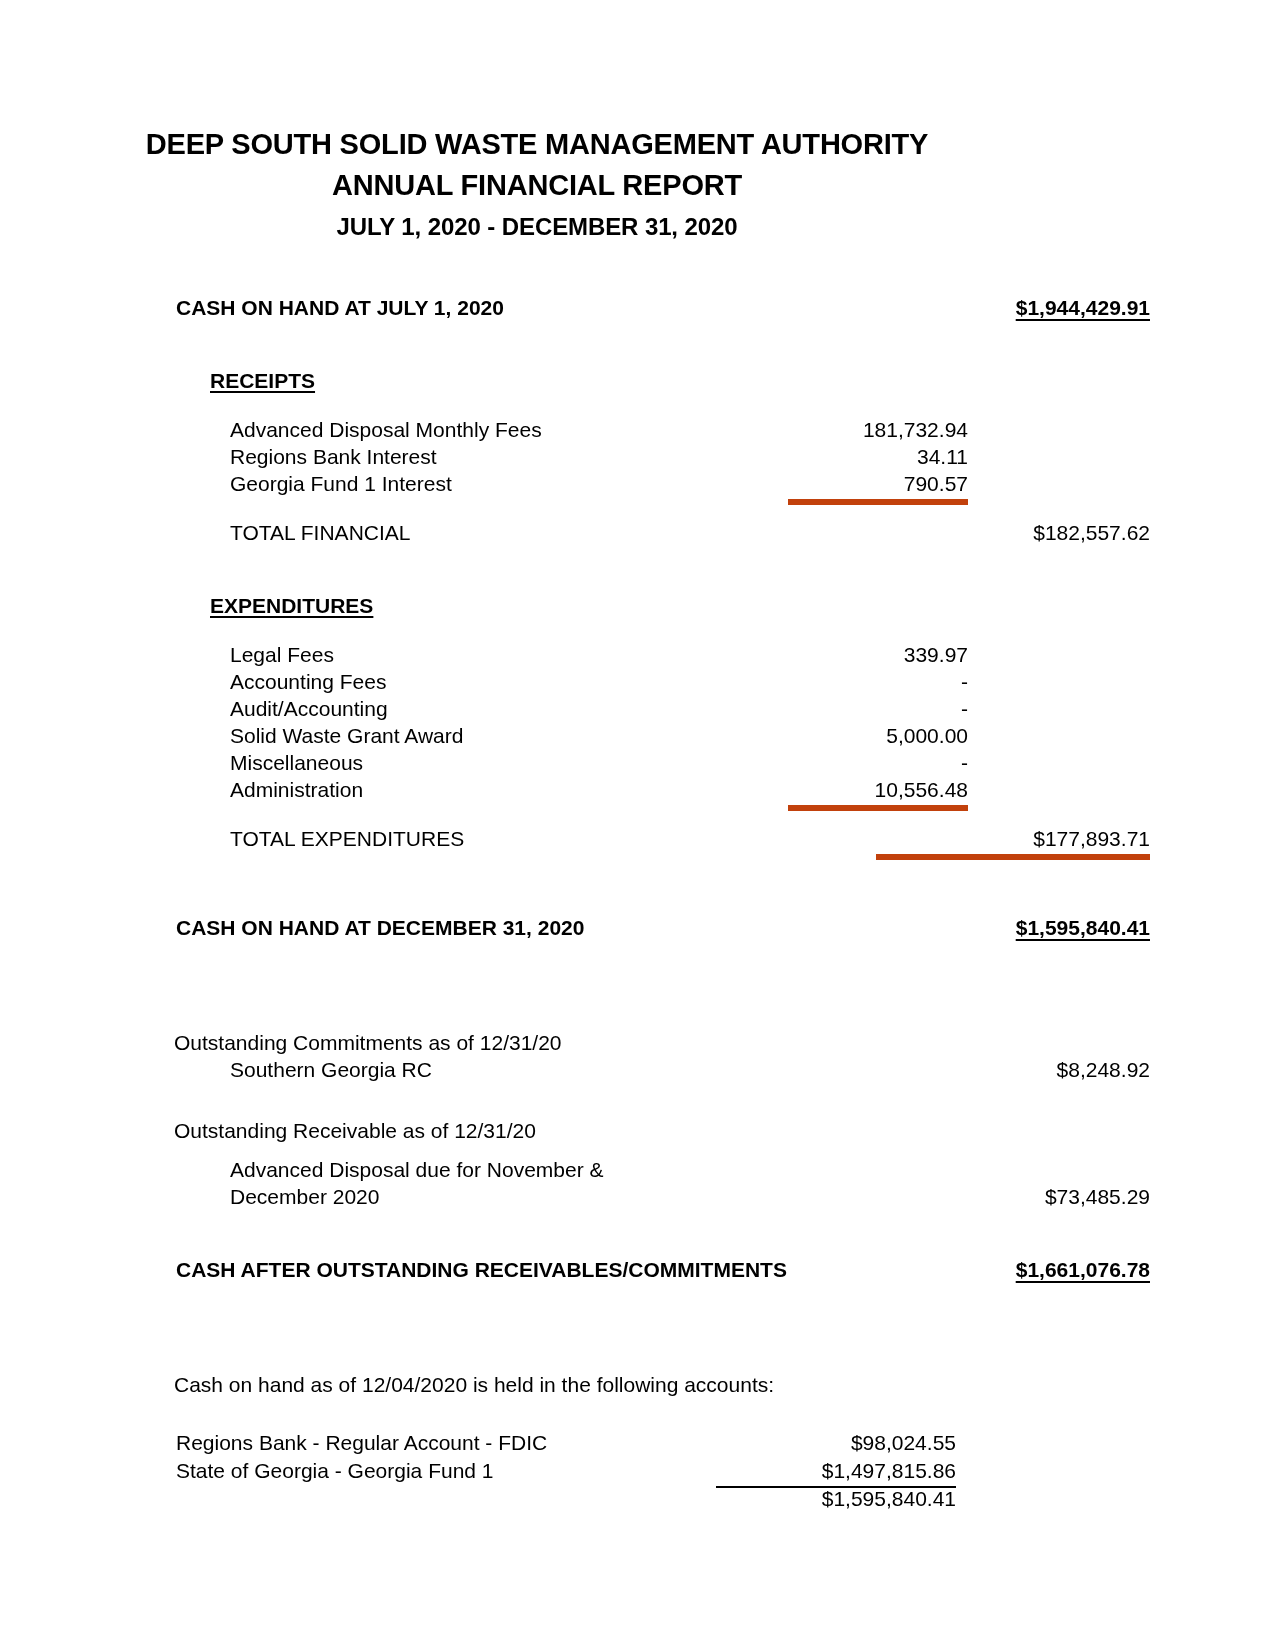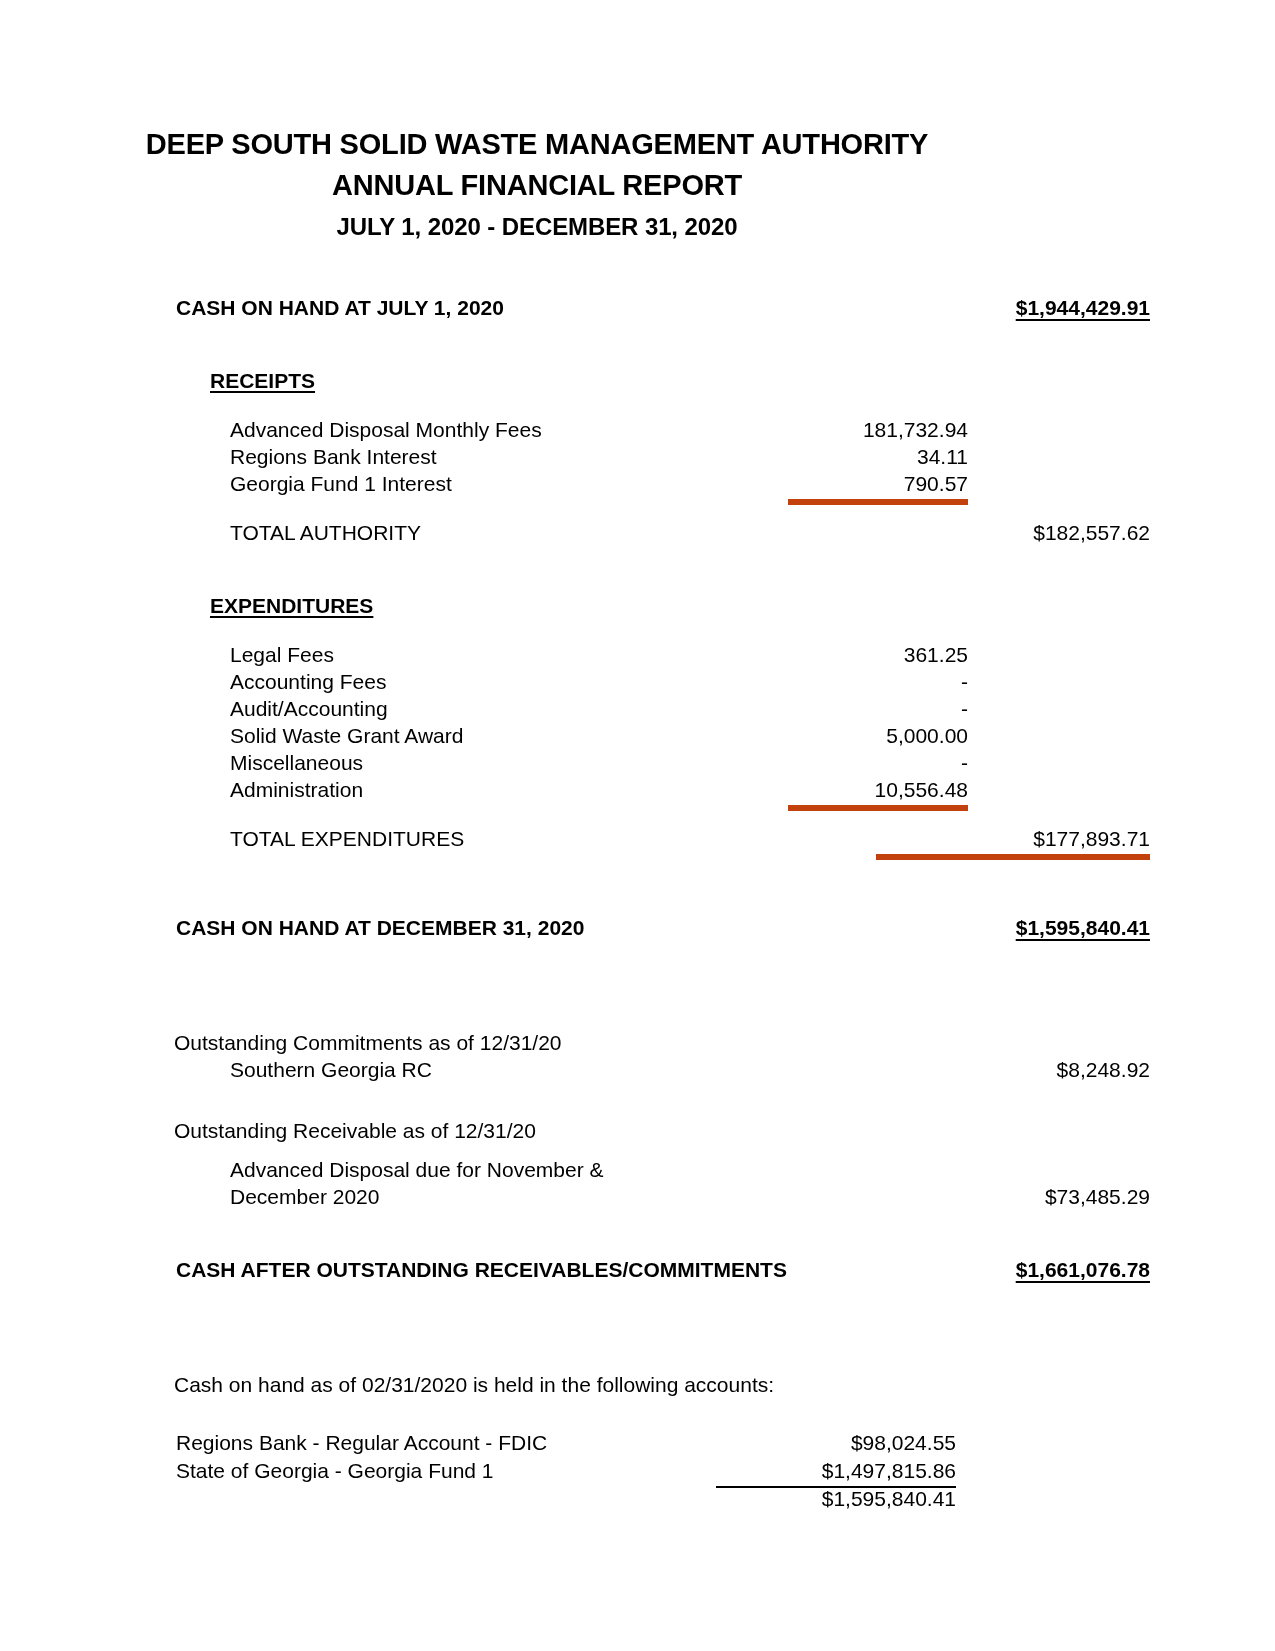--- a/index.html
+++ b/index.html
@@ -159,31 +159,31 @@
       <div class="label indent1">Regions Bank Interest</div>
       <div class="amt-detail">34.11</div>
     </div>
     <div class="row ruled">
       <div class="label indent1">Georgia Fund 1 Interest</div>
       <div class="amt-detail">790.57 </div>
     </div>
 
     <div class="gap-s"></div>
     <div class="row">
-      <div class="label indent1">TOTAL AUTHORITY</div>
+      <div class="label indent1">TOTAL FINANCIAL</div>
       <div class="amt-total">$182,557.62</div>
     </div>
 
     <div class="gap-l"></div>
     <div class="u-head">EXPENDITURES</div>
 
     <div class="gap-s"></div>
     <div class="row">
       <div class="label indent1">Legal Fees</div>
-      <div class="amt-detail">361.25</div>
+      <div class="amt-detail">339.97</div>
     </div>
     <div class="row">
       <div class="label indent1">Accounting Fees</div>
       <div class="amt-detail">-</div>
     </div>
     <div class="row">
       <div class="label indent1">Audit/Accounting</div>
       <div class="amt-detail">-</div>
     </div>
     <div class="row">
@@ -232,21 +232,21 @@
     </div>
 
     <div class="gap-l"></div>
     <div class="row">
       <div class="label bold">CASH AFTER OUTSTANDING RECEIVABLES/COMMITMENTS</div>
       <div class="amt-total bold" style="text-decoration: underline; text-underline-offset: 4px;">$1,661,076.78</div>
     </div>
 
     <div class="gap-xxl"></div>
     <div class="accounts">
-      <div class="acct-row" style="margin-left:-2px;">Cash on hand as of 02/31/2020 is held in the following accounts:</div>
+      <div class="acct-row" style="margin-left:-2px;">Cash on hand as of 12/04/2020 is held in the following accounts:</div>
 
       <div style="height:30px;"></div>
 
       <div class="acct-row">
         <span>Regions Bank - Regular Account - FDIC</span>
         <span class="acct-amt">$98,024.55</span>
       </div>
       <div class="acct-row">
         <span>State of Georgia - Georgia Fund 1</span>
         <span class="acct-amt ruled-amt">$1,497,815.86</span>

